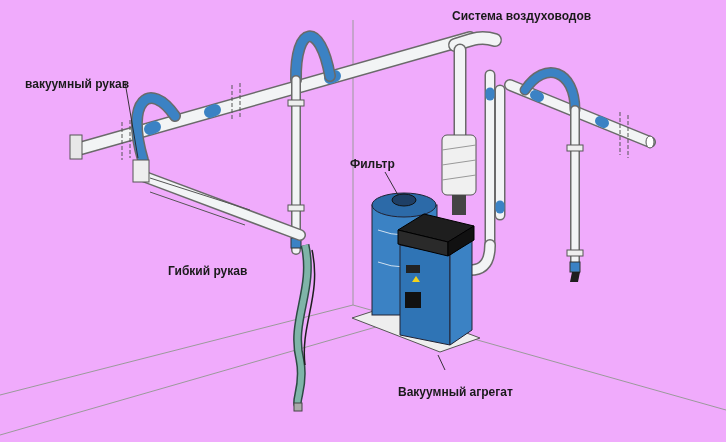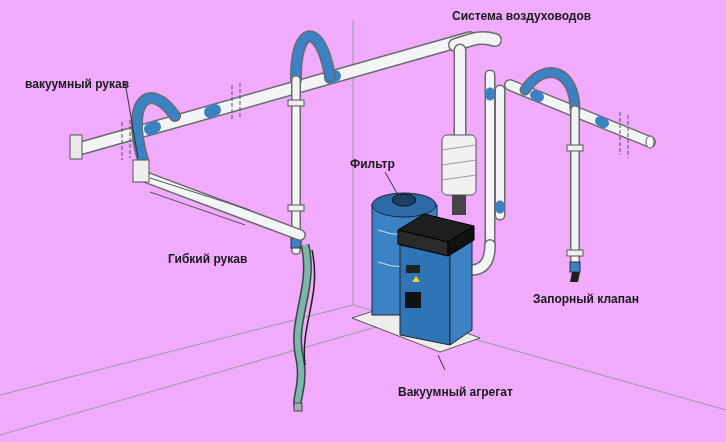--- a/index.html
+++ b/index.html
@@ -132,16 +132,15 @@
   <g>
     <line class="leader" x1="125" y1="82" x2="138" y2="158"></line>
     <line class="leader" x1="385" y1="172" x2="398" y2="195"></line>
     <line class="leader" x1="445" y1="370" x2="438" y2="355"></line>
   </g>
 </svg>
 
 <div class="lbl" style="left:452px;top:9px;">Система воздуховодов</div>
 <div class="lbl" style="left:25px;top:77px;">вакуумный рукав</div>
 <div class="lbl" style="left:350px;top:157px;">Фильтр</div>
-<div class="lbl" style="left:168px;top:252px;">Гибкий рукав</div>
-<div class="lbl" style="left:533px;top:292px;">Запорный клапан</div>
+<div class="lbl" style="left:168px;top:264px;">Гибкий рукав</div>
 <div class="lbl" style="left:398px;top:385px;">Вакуумный агрегат</div>
 </div>
 
 </body></html>

